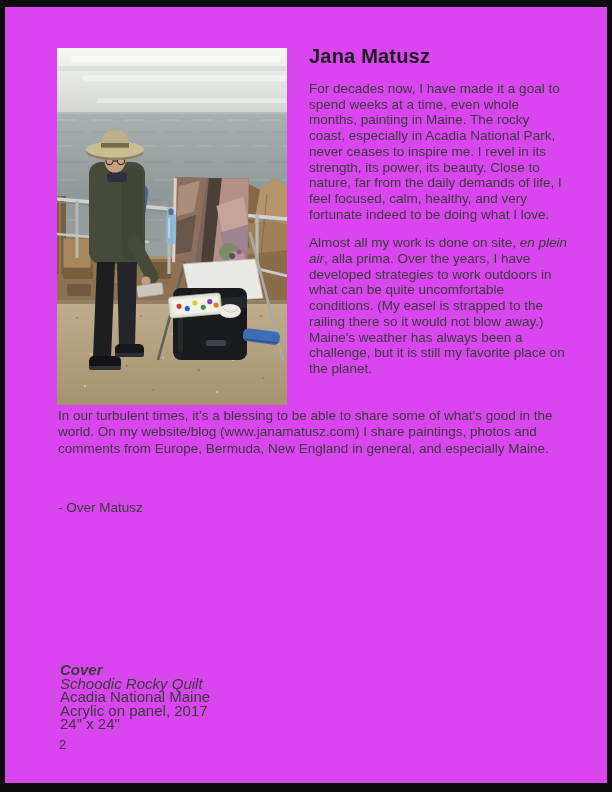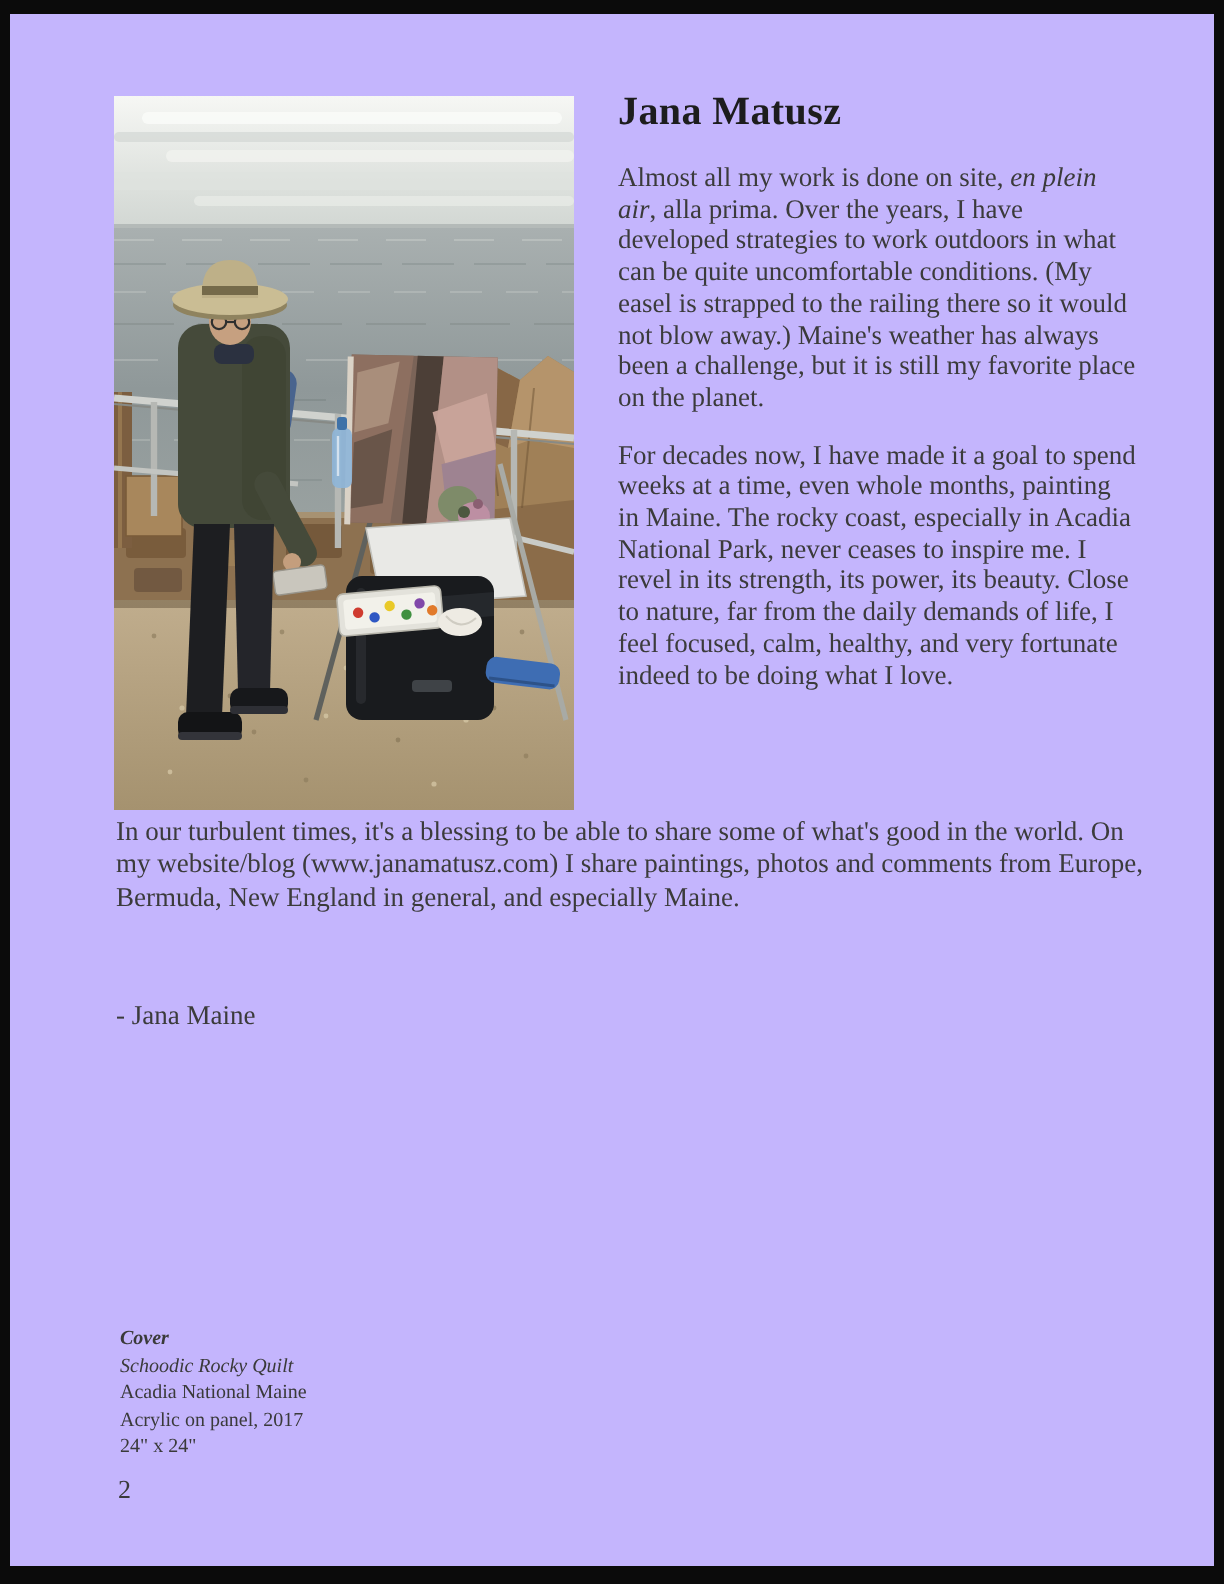--- a/index.html
+++ b/index.html
@@ -1,20 +1,20 @@
 <!DOCTYPE html>
 <html><head>
 <meta charset="utf-8">
 <style>
   html,body{margin:0;padding:0;background:#ffffff;}
   .page{
     position:relative;
     width:612px;height:792px;
-    background:#c4b5fd;
-    font-family:Liberation Serif, serif;
+    background:#d946ef;
+    font-family:Liberation Sans, sans-serif;
     overflow:hidden;
   }
   .frame{
     position:absolute;inset:0;
     border-style:solid;border-color:#0b0b0b;
     border-width:7px 5px 9px 5px;
     pointer-events:none;
     z-index:10;
   }
   .photo{
@@ -33,21 +33,21 @@
   .full{
     position:absolute;left:58px;top:408px;width:516px;margin:0;
     font-size:13.5px;line-height:16.4px;color:#3b3b3b;
   }
   .signature{
     position:absolute;left:58px;top:500px;margin:0;
     font-size:13.5px;color:#3b3b3b;
   }
   .cover{
     position:absolute;left:60px;top:663px;
-    font-size:10px;line-height:13.5px;color:#3a3a3a;
+    font-size:15px;line-height:13.5px;color:#3a3a3a;
   }
   .cover .c-label{font-weight:700;font-style:italic;}
   .cover .c-title{font-style:italic;}
   .pagenum{
     position:absolute;left:59px;top:737px;
     font-size:13px;color:#3a3a3a;
   }
   em{font-style:italic;}
 </style>
 </head>
@@ -239,26 +239,26 @@
       <g transform="rotate(7 204 288)">
         <rect x="186" y="282" width="37" height="13" rx="5" fill="#3e6db3"></rect>
         <line x1="188" y1="293" x2="221" y2="293" stroke="#2d5288" stroke-width="1.5"></line>
       </g>
     </g>
   </svg>
 
   <h1 class="title">Jana Matusz</h1>
 
   <div class="col">
+    <p>For decades now, I have made it a goal to spend weeks at a time, even whole months, painting in Maine. The rocky coast, especially in Acadia National Park, never ceases to inspire me. I revel in its strength, its power, its beauty. Close to nature, far from the daily demands of life, I feel focused, calm, healthy, and very fortunate indeed to be doing what I love.</p>
     <p><span>Almost all my work is done on site, </span><em>en plein air</em><span>, alla prima. Over the years, I have developed strategies to work outdoors in what can be quite uncomfortable conditions. (My easel is strapped to the railing there so it would not blow away.) Maine's weather has always been a challenge, but it is still my favorite place on the planet.</span></p>
-    <p>For decades now, I have made it a goal to spend weeks at a time, even whole months, painting in Maine. The rocky coast, especially in Acadia National Park, never ceases to inspire me. I revel in its strength, its power, its beauty. Close to nature, far from the daily demands of life, I feel focused, calm, healthy, and very fortunate indeed to be doing what I love.</p>
   </div>
 
   <p class="full">In our turbulent times, it's a blessing to be able to share some of what's good in the world. On my website/blog (www.janamatusz.com) I share paintings, photos and comments from Europe, Bermuda, New England in general, and especially Maine.</p>
-  <p class="signature">- Jana Maine</p>
+  <p class="signature">- Over Matusz</p>
 
   <div class="cover">
     <div class="c-label">Cover</div>
     <div class="c-title">Schoodic Rocky Quilt</div>
     <div>Acadia National Maine</div>
     <div>Acrylic on panel, 2017</div>
     <div>24" x 24"</div>
   </div>
 
   <div class="pagenum">2</div>

